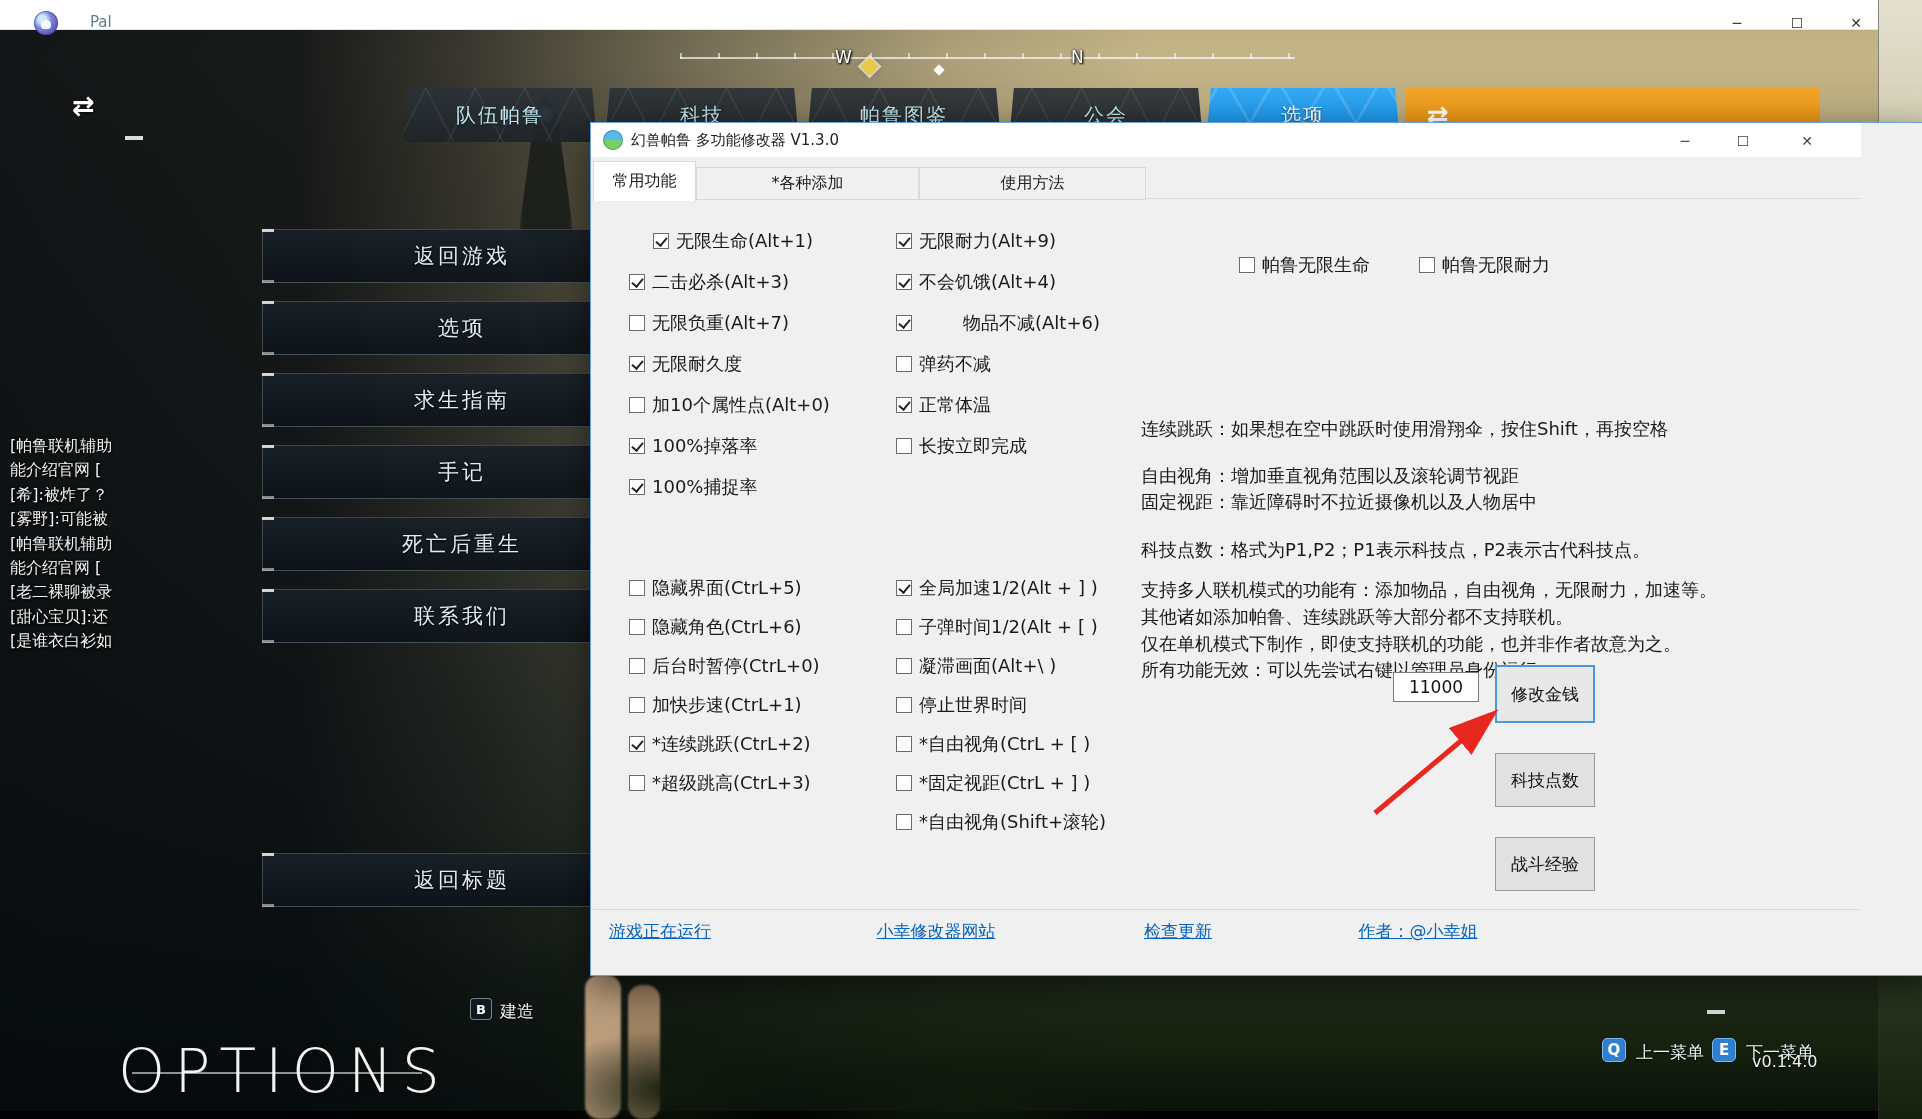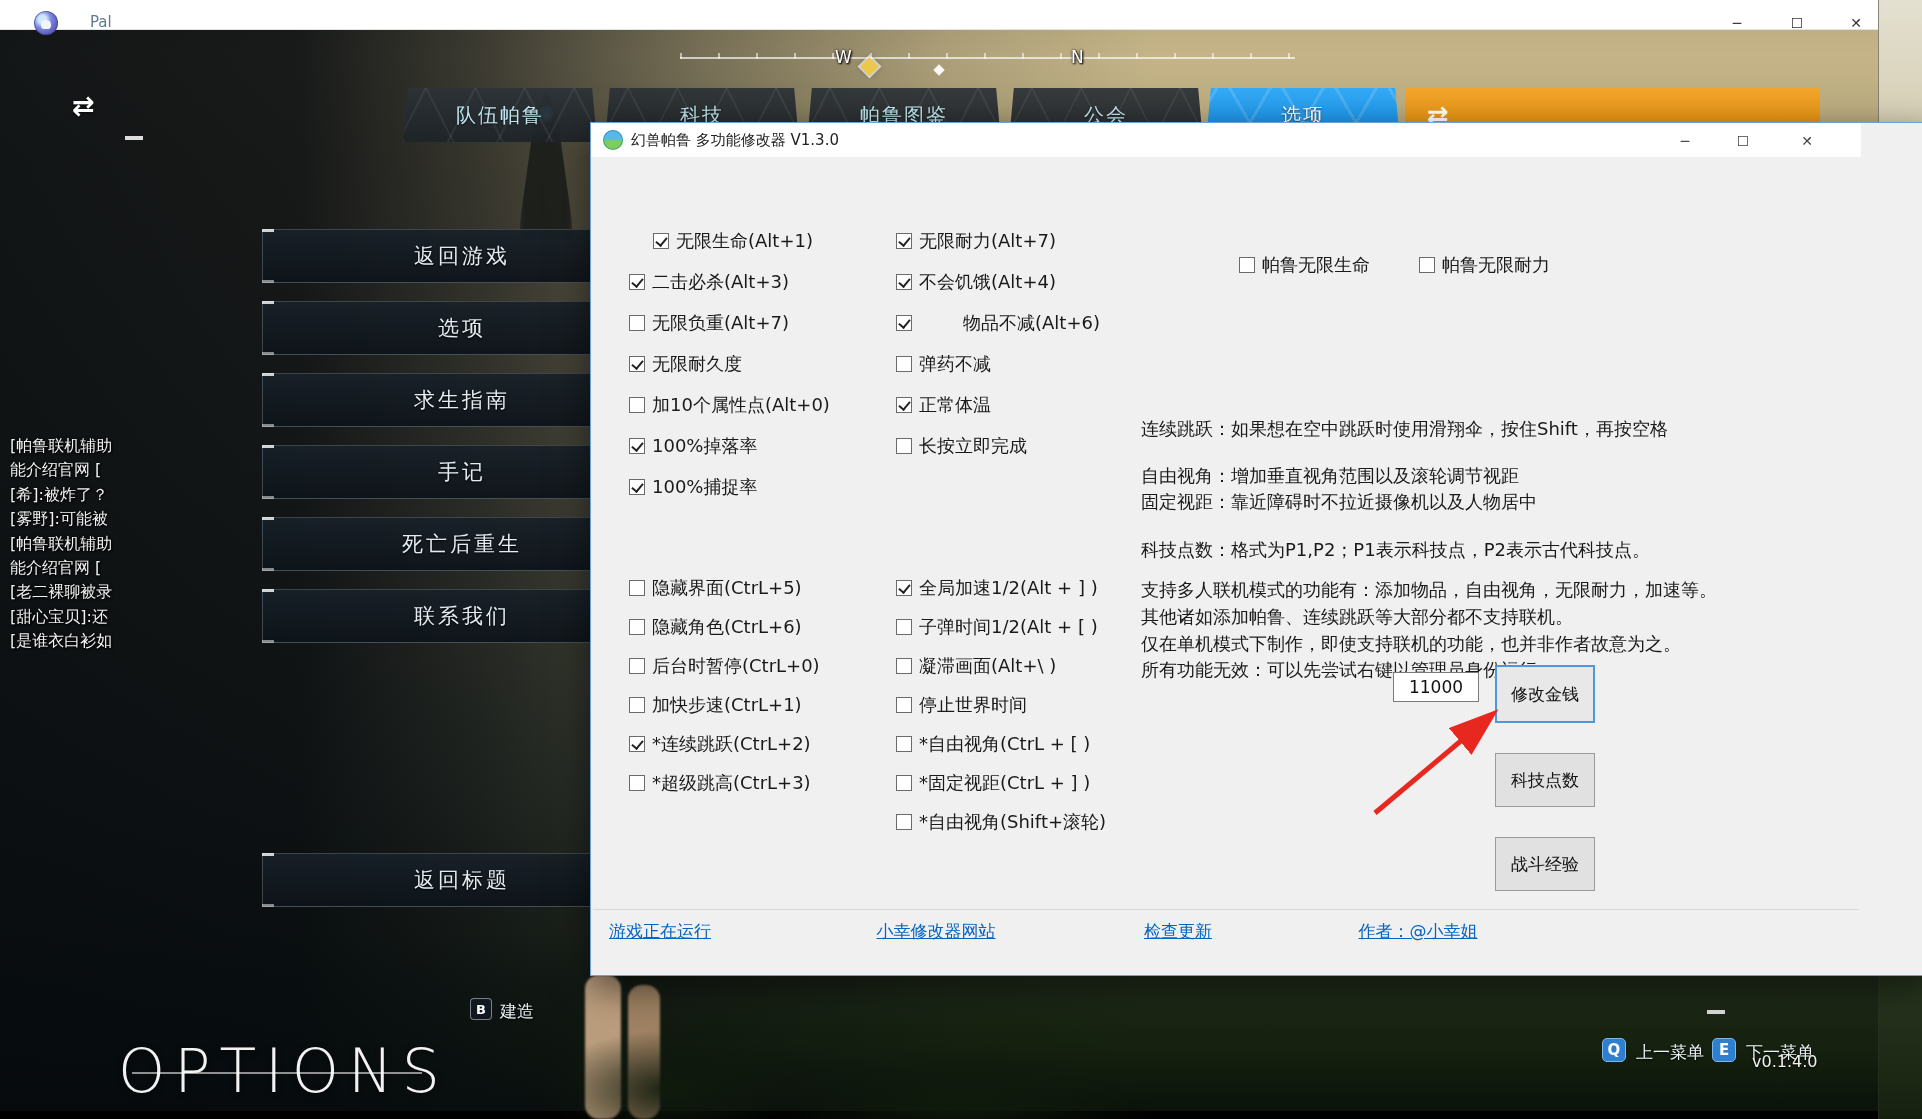--- a/index.html
+++ b/index.html
@@ -229,20 +229,25 @@
   <div id="version" class="abs">v0.1.4.0</div>
 
   <div id="trainer" class="abs">
     <div id="tr-titlebar" class="abs">
       <div id="tr-icon" class="abs"></div>
       <div id="tr-title" class="abs">幻兽帕鲁 多功能修改器  V1.3.0</div>
       <div class="tr-ctrl abs" style="left:1072px;">─</div>
       <div class="tr-ctrl abs" style="left:1130px;">☐</div>
       <div class="tr-ctrl abs" style="left:1194px;">✕</div>
     </div>
+    <div id="tr-tabs" class="abs">
+        <div class="tr-tab active" style="left: 2px; width: 103px;">常用功能</div>
+        <div class="tr-tab" style="left: 105px; width: 223px;">*各种添加</div>
+        <div class="tr-tab" style="left: 328px; width: 227px;">使用方法</div>
+      </div>
     <div id="tr-col1">
         <div class="cbrow" style="left: 38px; top: 107px; padding-left: 24px;">
           <span class="cb checked"></span>
           <span class="cbl">无限生命(Alt+1)</span>
         </div>
         <div class="cbrow" style="left: 38px; top: 148px;">
           <span class="cb checked"></span>
           <span class="cbl">二击必杀(Alt+3)</span>
         </div>
         <div class="cbrow" style="left: 38px; top: 189px;">
@@ -286,21 +291,21 @@
           <span class="cbl">*连续跳跃(CtrL+2)</span>
         </div>
         <div class="cbrow" style="left: 38px; top: 649px;">
           <span class="cb"></span>
           <span class="cbl">*超级跳高(CtrL+3)</span>
         </div>
       </div>
     <div id="tr-col2">
         <div class="cbrow" style="left: 305px; top: 107px;">
           <span class="cb checked"></span>
-          <span class="cbl">无限耐力(Alt+7)</span>
+          <span class="cbl">无限耐力(Alt+9)</span>
         </div>
         <div class="cbrow" style="left: 305px; top: 148px;">
           <span class="cb checked"></span>
           <span class="cbl">不会饥饿(Alt+4)</span>
         </div>
         <div class="cbrow" style="left: 305px; top: 189px; gap: 44px;">
           <span class="cb checked"></span>
           <span class="cbl">物品不减(Alt+6)</span>
         </div>
         <div class="cbrow" style="left: 305px; top: 230px;">

